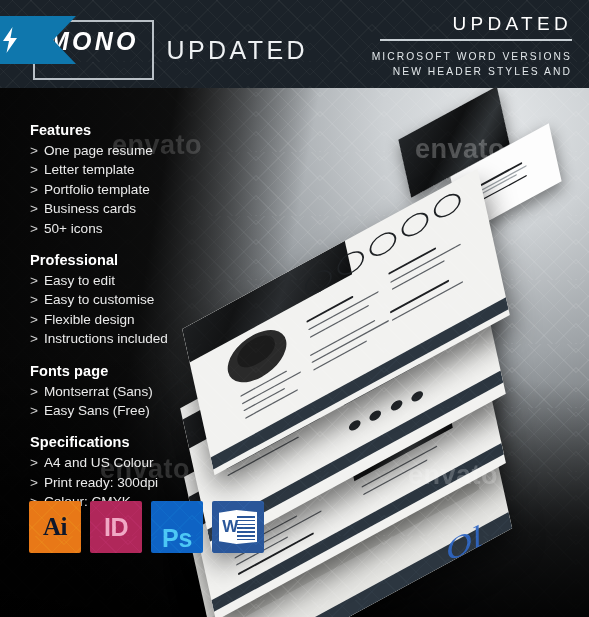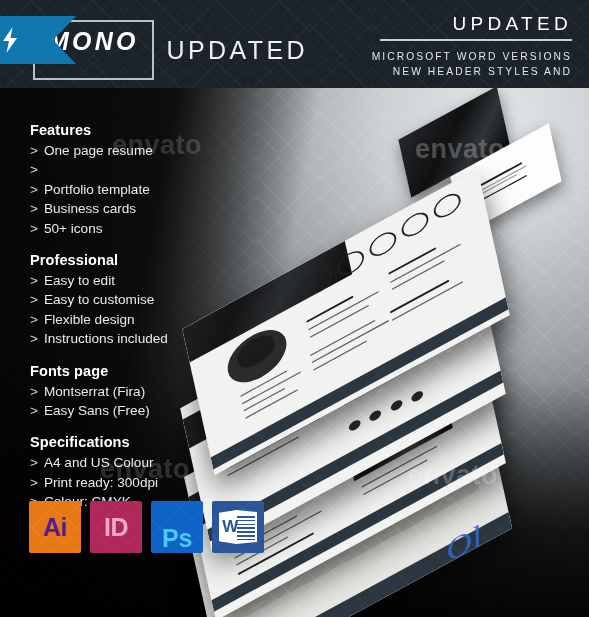--- a/index.html
+++ b/index.html
@@ -322,20 +322,21 @@
 
       <div class="grp">
         <h3>Features</h3>
         <ul>
           <li>
               <span class="mk">&gt;</span>
               <span>One page resume</span>
             </li>
           <li>
               <span class="mk">&gt;</span>
+              <span>Letter template</span>
             </li>
           <li>
               <span class="mk">&gt;</span>
               <span>Portfolio template</span>
             </li>
           <li>
               <span class="mk">&gt;</span>
               <span>Business cards</span>
             </li>
           <li>
@@ -365,21 +366,21 @@
               <span>Instructions included</span>
             </li>
         </ul>
       </div>
 
       <div class="grp">
         <h3>Fonts page</h3>
         <ul>
           <li>
               <span class="mk">&gt;</span>
-              <span>Montserrat (Fira)</span>
+              <span>Montserrat (Sans)</span>
             </li>
           <li>
               <span class="mk">&gt;</span>
               <span>Easy Sans (Free)</span>
             </li>
         </ul>
       </div>
 
       <div class="grp">
         <h3>Specifications</h3>
@@ -394,21 +395,21 @@
             </li>
           <li>
               <span class="mk">&gt;</span>
               <span>Colour: CMYK</span>
             </li>
         </ul>
       </div>
     </div>
 
     <div class="apps">
-      <div class="app" id="app0" style="background: rgb(232, 120, 23); color: #4c1d95;">
+      <div class="app" id="app0" style="background: rgb(232, 120, 23); color: #0f172a; font-family: Liberation Serif, serif;">
         <span>Ai</span>
       </div>
       <div class="app" id="app1" style="background: rgb(176, 39, 90); color: rgb(240, 168, 196);">
         <span>ID</span>
       </div>
       <div class="app" id="app2" style="background: rgb(14, 99, 196); color: rgb(75, 199, 245); align-items: flex-end;">
         <span>Ps</span>
       </div>
       <div class="app app-word" id="app3" style="background: rgb(42, 86, 153); color: rgb(255, 255, 255);">
         <div class="word-page"></div>

